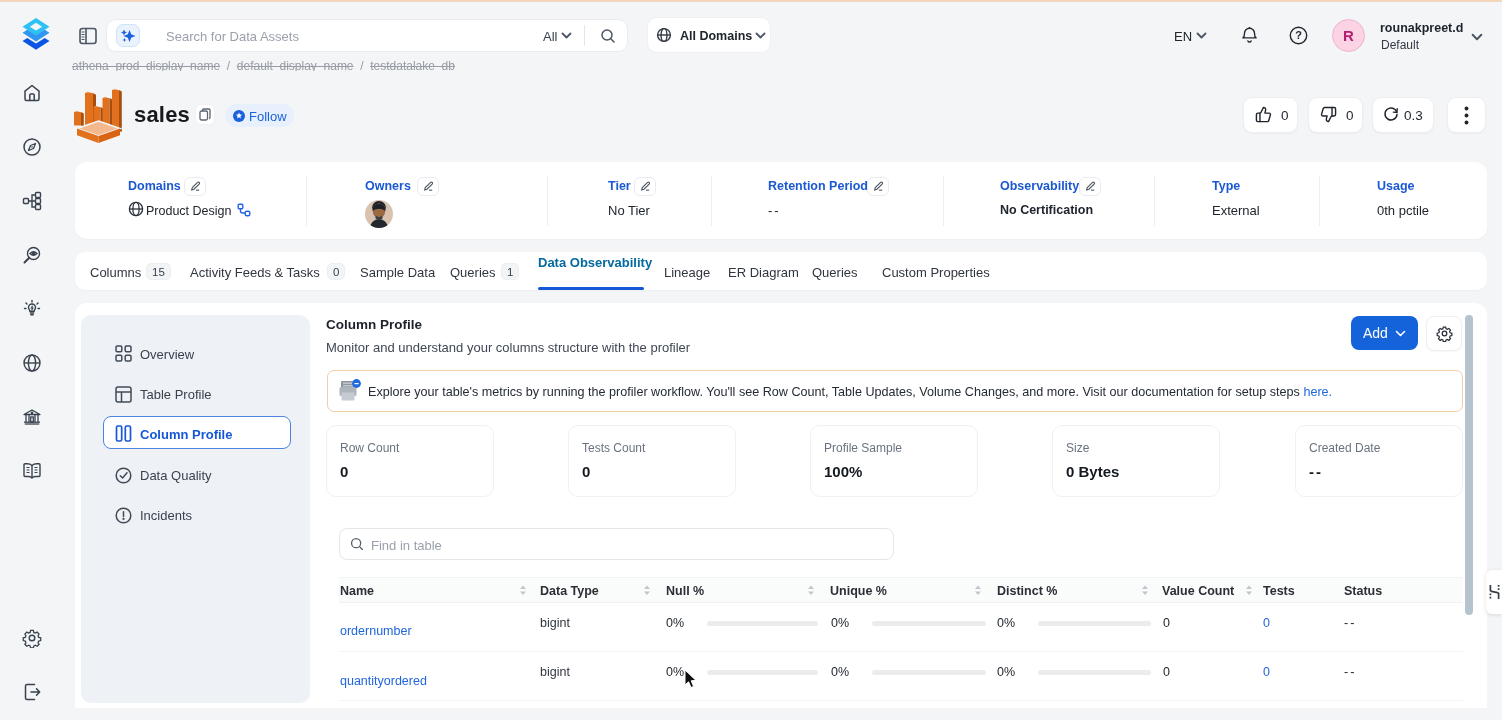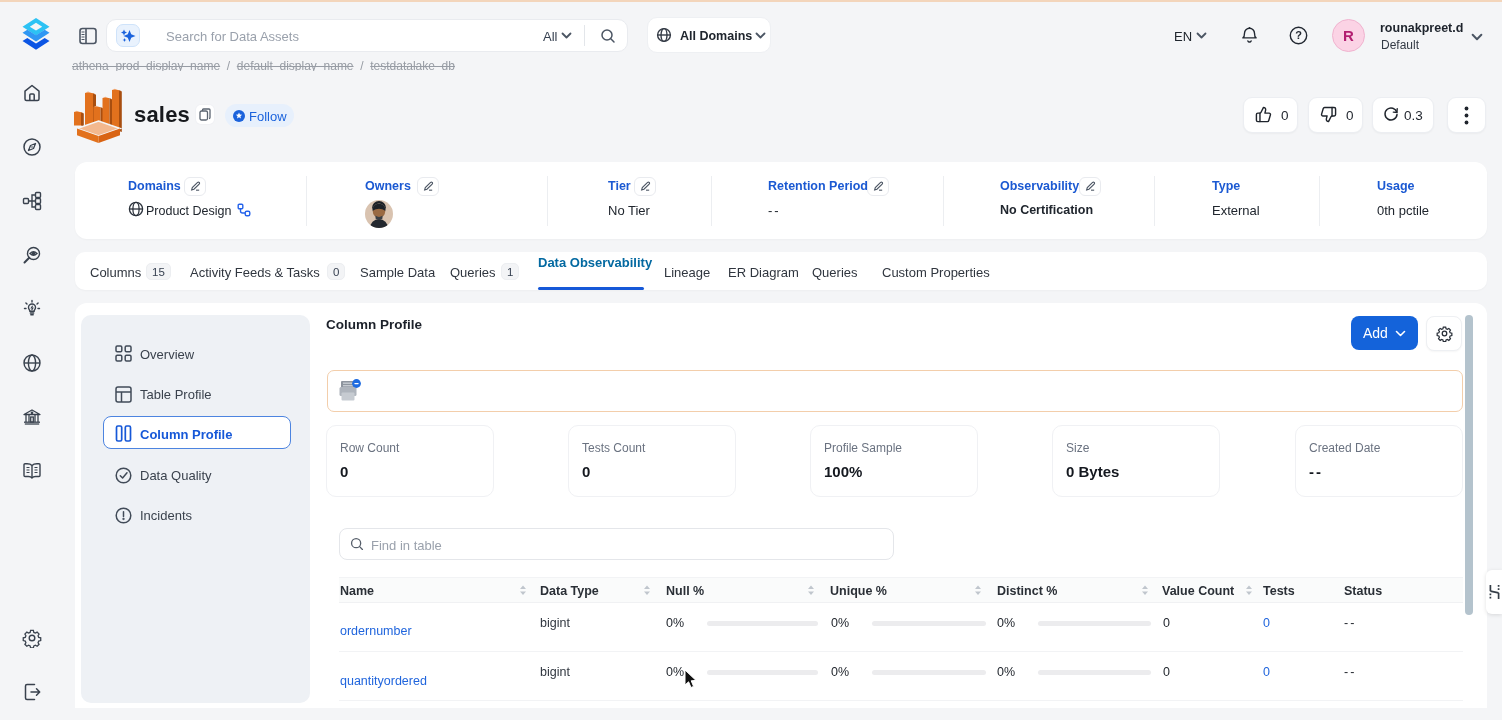--- a/index.html
+++ b/index.html
@@ -285,20 +285,21 @@
     </svg>
 <div class="abs" style="left:140px;top:468px;font-size:13px;color:#3a424d">Data Quality</div>
 <svg class="abs" style="left:115px;top:507px" width="17" height="17" viewBox="0 0 17 17" fill="none" stroke="#414b58" stroke-width="1.5">
       <circle cx="8.5" cy="8.5" r="7.3"></circle>
       <line x1="8.5" y1="4.7" x2="8.5" y2="9.5" stroke-linecap="round"></line>
       <circle cx="8.5" cy="12" r="0.4" fill="#414b58"></circle>
     </svg>
 <div class="abs" style="left:140px;top:508px;font-size:13px;color:#3a424d">Incidents</div>
 
 <div class="abs" style="left:326px;top:317px;font-size:13.5px;font-weight:bold;color:#1c212a">Column Profile</div>
+<div class="abs" style="left:326px;top:340px;font-size:13px;color:#3f4754">Monitor and understand your columns structure with the profiler</div>
 <div class="abs" style="left:1351px;top:316px;width:67px;height:34px;background:#1463da;border-radius:8px"></div>
 <div class="abs" style="left:1363px;top:325px;font-size:14px;color:#fff">Add</div>
 <svg class="abs" style="left:1395px;top:330px" width="11" height="7" viewBox="0 0 11 7" fill="none" stroke="#fff" stroke-width="1.6" stroke-linecap="round" stroke-linejoin="round">
       <path d="M1.5 1.5 L5.5 5.5 L9.5 1.5"></path>
     </svg>
 <div class="abs" style="left:1426px;top:316px;width:36px;height:35px;background:#fff;border:1px solid #eef0f3;border-radius:8px;box-shadow:0 1px 2px rgba(0,0,0,.04)"></div>
 <svg class="abs" style="left:1436px;top:325px" width="17" height="17" viewBox="0 0 24 24" fill="none" stroke="#272d36" stroke-width="1.8">
       <circle cx="12" cy="12" r="3.2"></circle>
       <path d="M12 2.5 l1.7 0 .6 2.5 1.9 .8 2.2-1.3 2.4 2.4-1.3 2.2 .8 1.9 2.5 .6 0 3.4-2.5 .6-.8 1.9 1.3 2.2-2.4 2.4-2.2-1.3-1.9 .8-.6 2.5-3.4 0-.6-2.5-1.9-.8-2.2 1.3-2.4-2.4 1.3-2.2-.8-1.9-2.5-.6 0-3.4 2.5-.6 .8-1.9-1.3-2.2 2.4-2.4 2.2 1.3 1.9-.8 .6-2.5 Z" transform="scale(0.96) translate(0.5,0.5)"></path>
     </svg>
@@ -306,20 +307,21 @@
 <div class="abs" style="left:327px;top:370px;width:1136px;height:42px;background:#fff;border:1px solid #f3ceab;border-radius:7px"></div>
 <svg class="abs" style="left:337px;top:378px" width="26" height="26" viewBox="0 0 26 26">
   <rect x="4" y="3" width="14" height="7" rx="1" fill="#8e959e"></rect>
   <rect x="2.5" y="9" width="17" height="9" rx="1.5" fill="#aeb4bc"></rect>
   <rect x="4.5" y="14.5" width="13" height="8" rx="1" fill="#c6cbd1"></rect>
   <rect x="6" y="4.5" width="10" height="1.4" fill="#c6cbd1"></rect>
       <rect x="6" y="7" width="10" height="1.4" fill="#c6cbd1"></rect>
   <circle cx="19.5" cy="5.5" r="4.4" fill="#1e6be0"></circle>
       <rect x="17.3" y="4.9" width="4.4" height="1.3" rx="0.6" fill="#fff"></rect>
 </svg>
+<div class="abs" style="left:368px;top:385px;font-size:12.6px;color:#252b34">Explore your table's metrics by running the profiler workflow. You'll see Row Count, Table Updates, Volume Changes, and more. Visit our documentation for setup steps <span style="color:#2069dd">here.</span></div>
 
 <div class="abs statc" style="left:326px"></div>
 <div class="abs statc" style="left:568px"></div>
 <div class="abs statc" style="left:810px"></div>
 <div class="abs statc" style="left:1052px"></div>
 <div class="abs statc" style="left:1295px"></div>
 <div class="abs slab" style="left:340px">Row Count</div>
     <div class="abs sval" style="left:340px">0</div>
 <div class="abs slab" style="left:582px">Tests Count</div>
     <div class="abs sval" style="left:582px">0</div>

